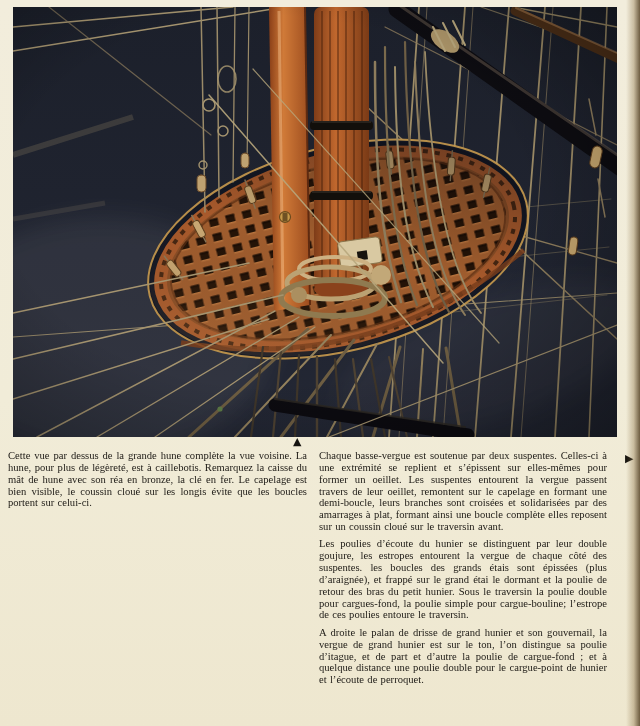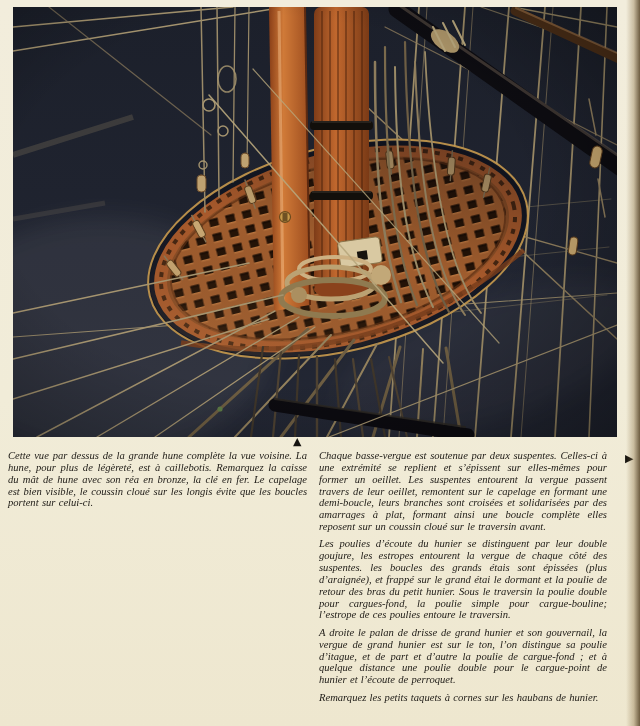--- a/index.html
+++ b/index.html
@@ -16,21 +16,21 @@
   .photo svg{display:block;width:604px;height:430px;}
   .marker{position:absolute;color:#15130f;font-size:11px;line-height:1;
     font-family:"DejaVu Sans",sans-serif;}
   .marker-up{left:293px;top:436px;}
   .marker-right{left:625px;top:453px;}
   .col{
     position:absolute;top:450px;color:#23201b;
     font-size:10.6px;line-height:11.85px;text-align:justify;
     word-spacing:0.06em;
   }
-  .col p{margin:0 0 5.5px 0;font-style:italic;}
+  .col p{margin:0 0 5.5px 0;}
   .col p:last-child{margin-bottom:0;}
   .col-left{left:8px;width:299px;}
   .col-right{left:319px;width:288px;}
   .edge-shade{
     position:absolute;right:0;top:0;width:14px;height:726px;pointer-events:none;
     background:linear-gradient(to right,rgba(137,111,66,0) 0%,rgba(137,111,66,0.38) 55%,rgba(86,67,38,0.85) 100%);
   }
 </style>
 </head>
 <body>
@@ -268,17 +268,16 @@
   <div class="marker marker-right">▶</div>
 
   <div class="col col-left">
     <p>Cette vue par dessus de la grande hune complète la vue voisine. La hune, pour plus de légèreté, est à caillebotis. Remarquez la caisse du mât de hune avec son réa en bronze, la clé en fer. Le capelage est bien visible, le coussin cloué sur les longis évite que les boucles portent sur celui-ci.</p>
   </div>
 
   <div class="col col-right">
     <p>Chaque basse-vergue est soutenue par deux suspentes. Celles-ci à une extrémité se replient et s’épissent sur elles-mêmes pour former un oeillet. Les suspentes entourent la vergue passent travers de leur oeillet, remontent sur le capelage en formant une demi-boucle, leurs branches sont croisées et solidarisées par des amarrages à plat, formant ainsi une boucle complète elles reposent sur un coussin cloué sur le traversin avant.</p>
     <p>Les poulies d’écoute du hunier se distinguent par leur double goujure, les estropes entourent la vergue de chaque côté des suspentes. les boucles des grands étais sont épissées (plus d’araignée), et frappé sur le grand étai le dormant et la poulie de retour des bras du petit hunier. Sous le traversin la poulie double pour cargues-fond, la poulie simple pour cargue-bouline; l’estrope de ces poulies entoure le traversin.</p>
     <p>A droite le palan de drisse de grand hunier et son gouvernail, la vergue de grand hunier est sur le ton, l’on distingue sa poulie d’itague, et de part et d’autre la poulie de cargue-fond ; et à quelque distance une poulie double pour le cargue-point de hunier et l’écoute de perroquet.</p>
-    <p>Remarquez les petits taquets à cornes sur les haubans de hunier.</p>
   </div>
 
   <div class="edge-shade"></div>
 </div>
 
 </body></html>

